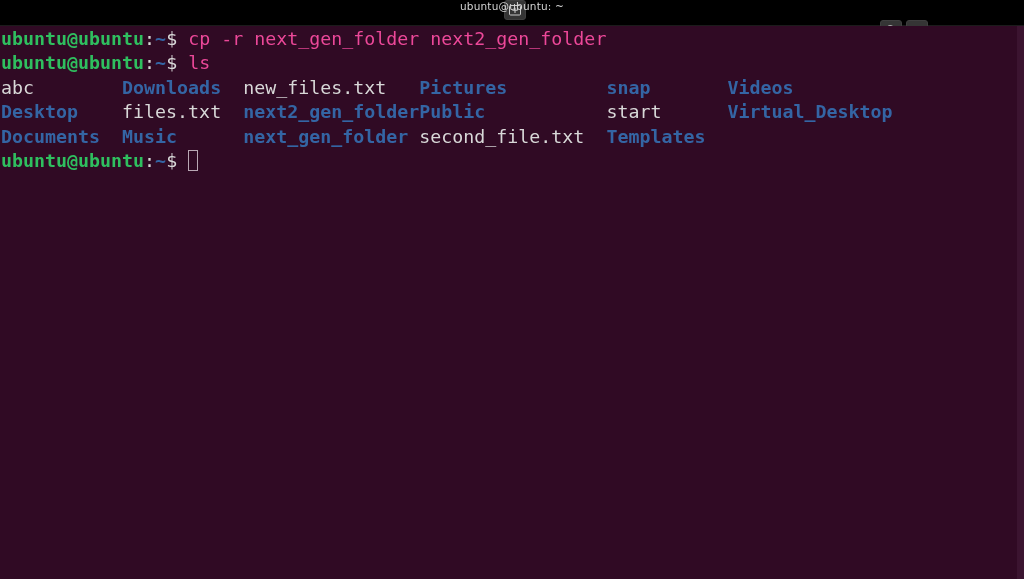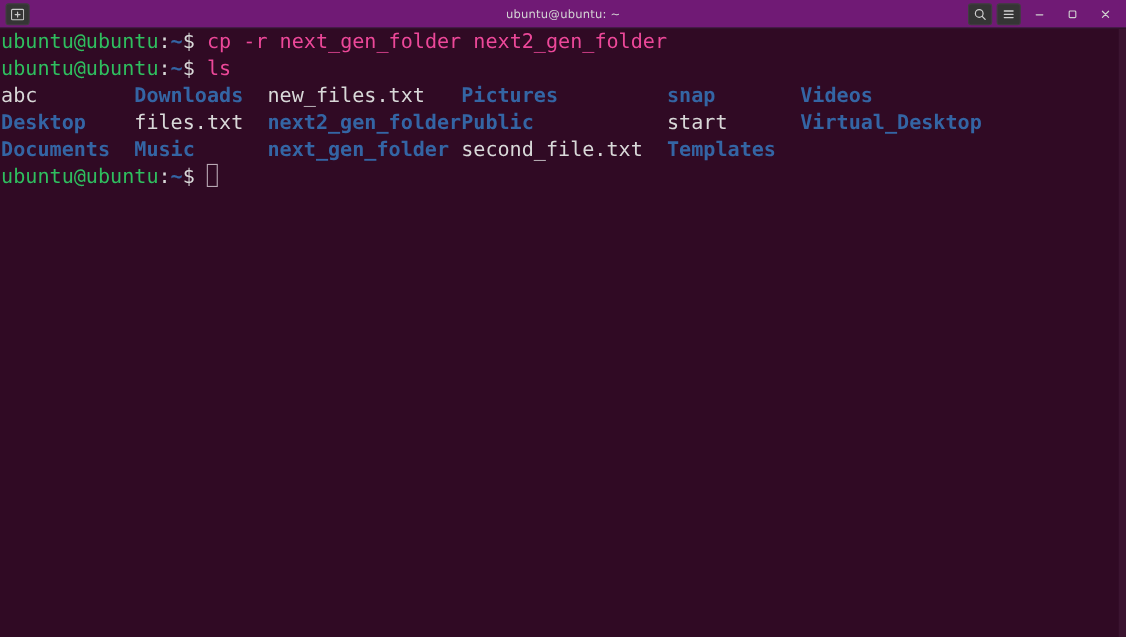--- a/index.html
+++ b/index.html
@@ -21,25 +21,26 @@
     background: #300a24;
     display: flex;
     flex-direction: column;
   }
 
   
   #titlebar {
     position: relative;
     height: 26px;
     min-height: 26px;
-    background: #701a75;
+    background: #000000;
     border-bottom: 1px solid #1b1b1b;
     display: flex;
     align-items: center;
     box-sizing: border-box;
+    flex-direction: column;
   }
 
   #titlebar-left {
     display: flex;
     align-items: center;
     padding-left: 5px;
   }
 
   .tb-btn {
     width: 22px;
@@ -102,21 +103,21 @@
     left: 0;
     padding: 1px 0 0 1px;
     font-family: "DejaVu Sans Mono", monospace;
     font-size: 18.3px;
     line-height: 24.4px;
     white-space: pre;
     color: #d3d7cf;
   }
 
   .line { height: 24.4px; }
-  .c-green-b { color: #2fbf5f; font-weight: normal; }
+  .c-green-b { color: #2fbf5f; font-weight: bold; }
   .c-blue   { color: #3465a4; font-weight: bold; }
   .c-white  { color: #d8d8d8; }
   .c-plain  { color: #ec4899; }
 
   .cursor {
     display: inline-block;
     width: 10.1px;
     height: 21px;
     vertical-align: -4px;
     box-sizing: border-box;

